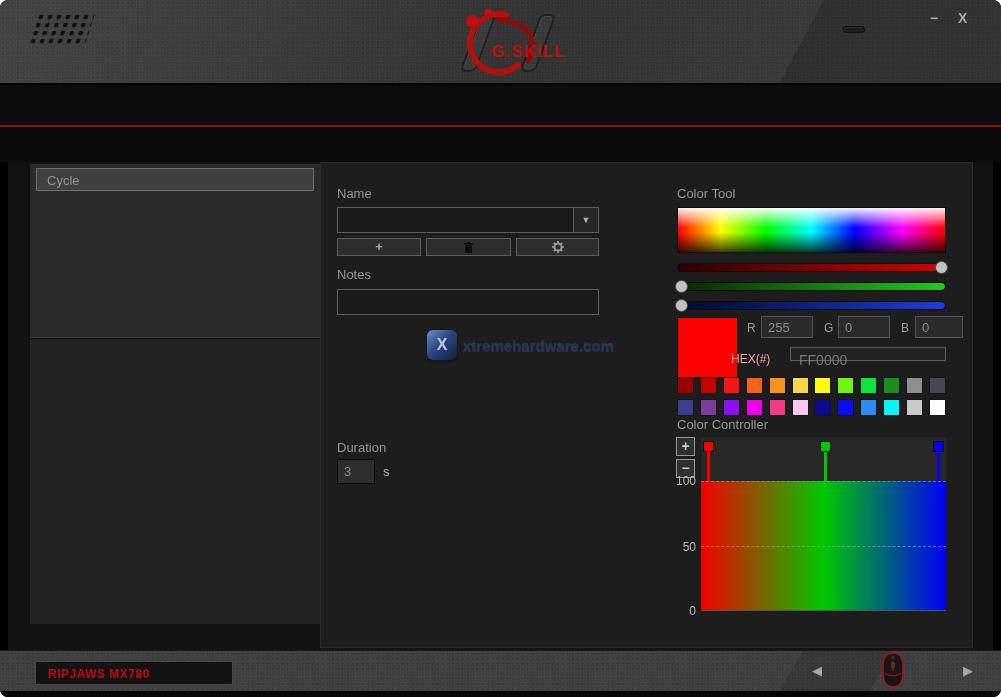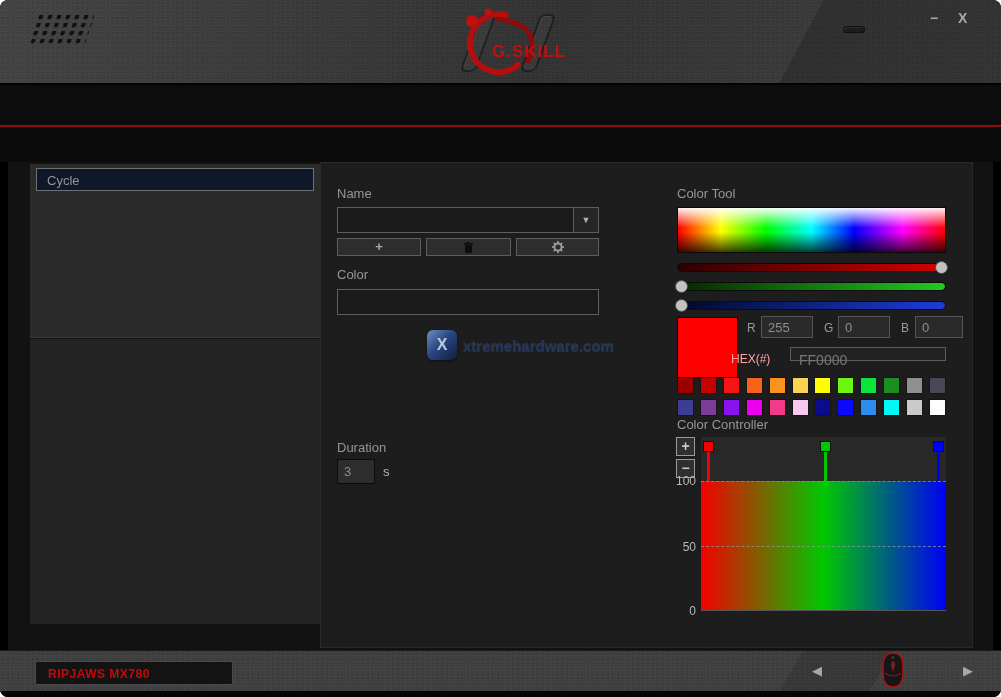--- a/index.html
+++ b/index.html
@@ -40,21 +40,21 @@
 
   
   .subtabrow{left:0;top:127px;width:1001px;height:35px;background:#0b0b0b;}
   .subtab{top:139px;font-size:13px;font-weight:bold;letter-spacing:0.5px;color:#ababab;cursor:pointer;}
 
   
   .main{left:8px;top:162px;width:985px;height:488px;background:#121212;}
   .sidebar-top{left:30px;top:164px;width:290px;height:174px;background:#2b2b2b;border-bottom:1px solid #3a3a3a;}
   .sidebar-bottom{left:30px;top:339px;width:290px;height:285px;background:#232323;}
   .profile-item{left:36px;width:278px;font-size:13px;line-height:23px;padding-left:10px;cursor:pointer;}
-  .profile-cycle{top:168px;height:23px;background:#0f172a;border:1px solid #6f6f6f;color:#949494;}
+  .profile-cycle{top:168px;height:23px;background:#404040;border:1px solid #6f6f6f;color:#949494;}
   .profile-breathing{top:194px;height:24px;background:#c90404;border:1px solid #4a0202;color:#1d0404;font-weight:600;line-height:22px;}
 
   .panel{left:320px;top:162px;width:653px;height:486px;background:#1d1d1d;border:1px solid #2a2a2a;}
 
   .form-label{font-size:13px;color:#969696;text-align:center;}
   .field{background:#1a1a1a;border:1px solid #5e5e5e;}
   .name-select{left:337px;top:207px;width:262px;height:26px;cursor:pointer;}
   .select-arrow-box{position:absolute;right:0;top:0;width:25px;height:24px;background:#262626;border-left:1px solid #5e5e5e;color:#b0b0b0;font-size:9px;text-align:center;line-height:24px;cursor:pointer;}
   .tool-btn{top:238px;height:18px;background:#2d2d2d;border:1px solid #5e5e5e;cursor:pointer;display:flex;align-items:center;justify-content:center;color:#a8a8a8;font-size:13px;font-weight:bold;line-height:14px;}
   .notes-input{left:337px;top:289px;width:262px;height:26px;}
@@ -187,21 +187,21 @@
           <line x1="0" y1="6" x2="2.2" y2="6"></line>
             <line x1="9.8" y1="6" x2="12" y2="6"></line>
           <line x1="1.8" y1="1.8" x2="3.3" y2="3.3"></line>
             <line x1="8.7" y1="8.7" x2="10.2" y2="10.2"></line>
           <line x1="1.8" y1="10.2" x2="3.3" y2="8.7"></line>
             <line x1="8.7" y1="3.3" x2="10.2" y2="1.8"></line>
         </g>
       </svg>
     </div>
 
-    <div class="abs form-label" style="left:337px;top:267px;">Color</div>
+    <div class="abs form-label" style="left:337px;top:267px;">Notes</div>
     <div class="abs field notes-input">
       <span style="display:block;padding:5px 0 0 8px;font-size:13px;color:#cfcfcf;"></span>
     </div>
 
     <div class="abs watermark-logo">X</div>
     <div class="abs watermark-text">xtremehardware.com</div>
 
     <div class="abs form-label" style="left:337px;top:440px;">Duration</div>
     <div class="abs duration-input">3</div>
     <div class="abs duration-unit">s</div>

